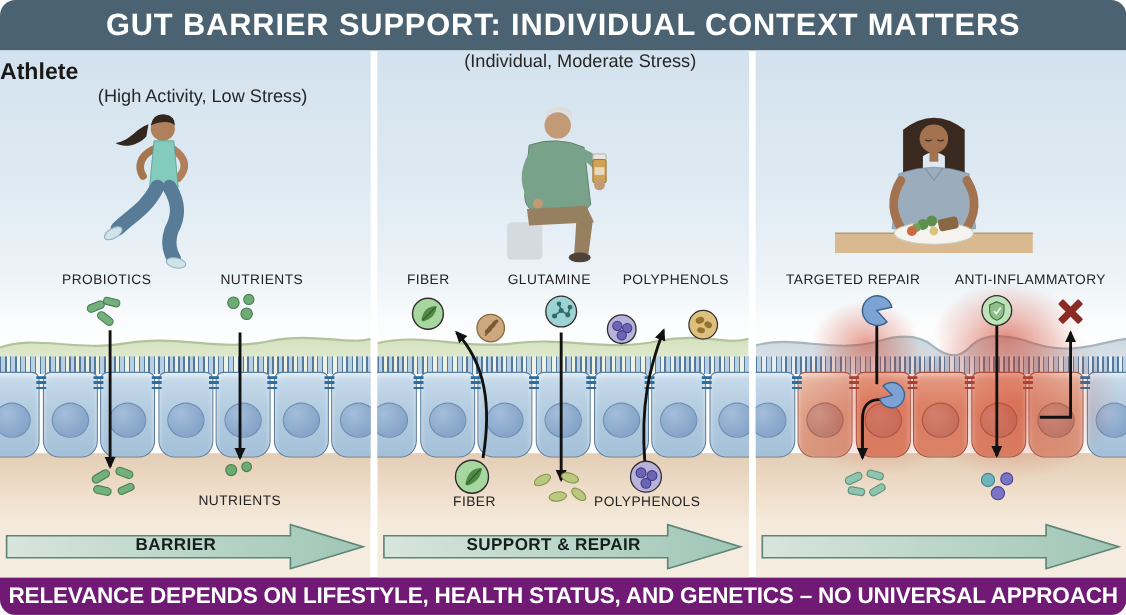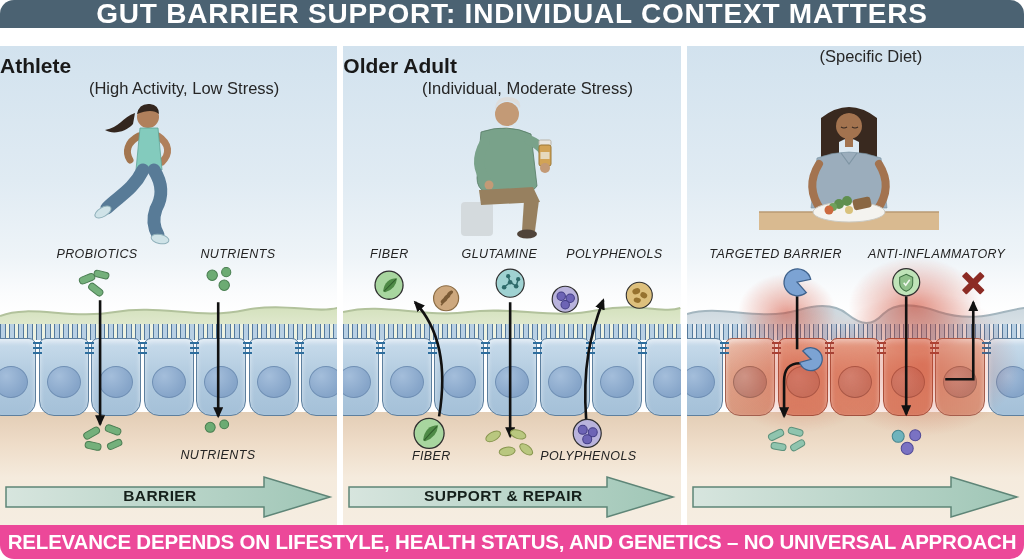--- a/index.html
+++ b/index.html
@@ -1,20 +1,20 @@
 <!DOCTYPE html>
 <html><head>
 <meta charset="utf-8">
 <style>
   html,body{margin:0;padding:0;background:#fff;font-family:"Liberation Sans",sans-serif;}
   .fig{position:relative;width:1024px;height:559px;border-radius:14px;overflow:hidden;background:#fff;}
   
-  .banner{position:absolute;left:0;right:0;height:28px;top:0;background:#4b6272;color:#fff;
+  .banner{position:absolute;left:0;right:0;height:46px;top:0;background:#4b6272;color:#fff;
           display:flex;align-items:center;justify-content:center;font-weight:700;font-size:28px;letter-spacing:.8px;}
-  .footerbar{position:absolute;left:0;right:0;bottom:0;height:34px;background:#ec4899;color:#fff;
+  .footerbar{position:absolute;left:0;right:0;bottom:0;height:34px;background:#701a75;color:#fff;
           display:flex;align-items:center;justify-content:center;font-weight:700;font-size:20.5px;letter-spacing:-0.2px;}
   
   .panels{position:absolute;top:46px;left:0;right:0;bottom:34px;display:flex;gap:6px;background:#fff;}
   .panel{position:relative;flex:1;overflow:hidden;
          background:linear-gradient(180deg,#d2e2ee 0%,#e0ebf3 28%,#eef4f8 44%,#fbfcfd 52%,#ffffff 56%);}
   .panel-title{position:relative;z-index:6;margin-top:8px;font-weight:700;font-size:21px;color:#191919;}
   .panel-sub{position:relative;z-index:6;margin-top:1px;text-align:center;font-size:16.5px;color:#262626;margin-left:31px;}
   .person{position:absolute;z-index:1;}
   
   .mucus{position:absolute;left:0;right:0;top:246px;height:48px;z-index:2;}
@@ -38,21 +38,21 @@
   .lamina{position:absolute;left:0;right:0;top:366px;bottom:0;z-index:1;
         background:linear-gradient(180deg,#e3cdb5 0%,#eedcc8 28%,#f5ebdd 58%,#f5ede1 100%);}
   .inflame{position:absolute;inset:0;z-index:4;pointer-events:none;
         background:radial-gradient(70px 55px at 100px 266px,rgba(206,62,38,.48),rgba(206,62,38,0) 70%),
                    radial-gradient(95px 70px at 228px 260px,rgba(206,62,38,.52),rgba(206,62,38,0) 70%),
                    radial-gradient(115px 90px at 112px 322px,rgba(205,70,45,.42),rgba(205,70,45,0) 72%),
                    radial-gradient(135px 100px at 235px 318px,rgba(205,70,45,.48),rgba(205,70,45,0) 72%);}
   
   .overlay{position:absolute;inset:0;z-index:5;pointer-events:none;}
   .lbl{position:absolute;z-index:6;transform:translateX(-50%);white-space:nowrap;
-       font-size:12.5px;letter-spacing:.4px;color:#232323;font-style:italic;}
+       font-size:12.5px;letter-spacing:.4px;color:#232323;}
   .action-label{position:absolute;z-index:7;left:10px;width:300px;top:441px;text-align:center;
        font-weight:700;font-size:15.5px;letter-spacing:.4px;color:#15201b;}
   .actionwrap{position:absolute;left:4px;top:428px;width:330px;height:46px;z-index:6;}
 </style>
 </head>
 <body>
 
 <div class="fig">
 
   <div class="banner">
@@ -164,21 +164,20 @@
                 <stop offset="1" stop-color="#9fc6b6"></stop>
               </linearGradient>
             </defs>
           <path d="M2,13 H260 V3 L326,23 L260,43 V33 H2 Z" fill="url(#ag1)" stroke="#5e8577" stroke-width="1.5"></path>
         </svg>
       </div>
       <div class="action-label">BARRIER</div>
     </div>
 
     <div class="panel">
-      <div class="panel-title">Older Adult</div>
       <div class="panel-sub">(Individual, Moderate Stress)</div>
 
       <svg class="person" style="left:72px;top:44px" width="180" height="158" viewBox="0 0 180 158">
         <rect x="46" y="112" width="32" height="34" rx="4" fill="#d4dadd"></rect>
         <circle cx="92" cy="24" r="12" fill="#c39a76"></circle>
         <path d="M80,20 Q80,7 93,7 Q107,8 105,18 Q100,11 92,11 Q83,11 80,20 Z" fill="#dddddc"></path>
         <path d="M86,37 L98,37 L92,47 Z" fill="#f4f4f2"></path>
         <path d="M66,42 Q92,33 116,44 L122,96 Q118,102 108,104 L70,102 Q62,98 62,88 Z" fill="#79a28a" stroke="#567a64" stroke-width="0.8"></path>
         <path d="M114,50 C128,56 132,64 130,72" stroke="#79a28a" stroke-width="10" fill="none" stroke-linecap="round"></path>
         <rect x="124" y="50" width="12" height="6" rx="1.5" fill="#e9e6df" stroke="#b9b4a8"></rect>
@@ -311,21 +310,20 @@
                 <stop offset="1" stop-color="#9fc6b6"></stop>
               </linearGradient>
             </defs>
           <path d="M2,13 H260 V3 L326,23 L260,43 V33 H2 Z" fill="url(#ag2)" stroke="#5e8577" stroke-width="1.5"></path>
         </svg>
       </div>
       <div class="action-label">SUPPORT &amp; REPAIR</div>
     </div>
 
     <div class="panel">
-      <div class="panel-sub">(Specific Diet)</div>
 
       <svg class="person" style="left:72px;top:50px" width="180" height="152" viewBox="0 0 180 152">
         <path d="M62,22 Q90,0 118,22 L118,86 H100 L100,46 Q90,39 80,46 L80,86 H62 Z" fill="#39291f"></path>
         <circle cx="90" cy="30" r="13" fill="#a3734f"></circle>
         <path d="M77,22 Q90,12 103,22 Q98,16 90,16 Q82,16 77,22 Z" fill="#39291f"></path>
         <path d="M84,31 q3,2 6,0 M95,31 q3,2 6,0" stroke="#3a2b22" stroke-width="1.2" fill="none" transform="translate(-2,0)"></path>
         <rect x="86" y="42" width="8" height="9" fill="#a3734f"></rect>
         <path d="M58,62 Q90,50 122,62 L128,112 H52 Z" fill="#9badbc" stroke="#76909f" stroke-width="0.6"></path>
         <path d="M82,57 L90,68 L98,57" stroke="#7f95a4" stroke-width="1.2" fill="none"></path>
         <path d="M60,68 C50,84 52,100 62,114" stroke="#a3734f" stroke-width="8" fill="none" stroke-linecap="round"></path>
@@ -334,21 +332,21 @@
         <path d="M0,116 H180" stroke="#b89a73" stroke-width="1.5"></path>
         <ellipse cx="90" cy="116" rx="36" ry="10" fill="#f4f3ef" stroke="#cccbc4"></ellipse>
         <circle cx="80" cy="108" r="5" fill="#5f8f4e"></circle>
           <circle cx="88" cy="105" r="5" fill="#5f8f4e"></circle>
         <circle cx="74" cy="111" r="4" fill="#6fa15c"></circle>
         <rect x="94" y="102" width="18" height="11" rx="3" fill="#8a6743" transform="rotate(-12 103 107)"></rect>
         <circle cx="70" cy="114" r="4.5" fill="#cc6a3f"></circle>
         <circle cx="90" cy="114" r="4" fill="#d9c27c"></circle>
       </svg>
 
-      <div class="lbl" style="left:89px;top:201px">TARGETED BARRIER</div>
+      <div class="lbl" style="left:89px;top:201px">TARGETED REPAIR</div>
       <div class="lbl" style="left:250px;top:201px">ANTI-INFLAMMATORY</div>
 
       <div class="mucus">
         <svg viewBox="0 0 337 48" preserveAspectRatio="none">
           <defs>
               <linearGradient id="mg3" x1="0" y1="0" x2="0" y2="1">
             <stop offset="0" stop-color="#cbd7de"></stop>
                 <stop offset="1" stop-color="#e2e9ed"></stop>
               </linearGradient>
             </defs>

